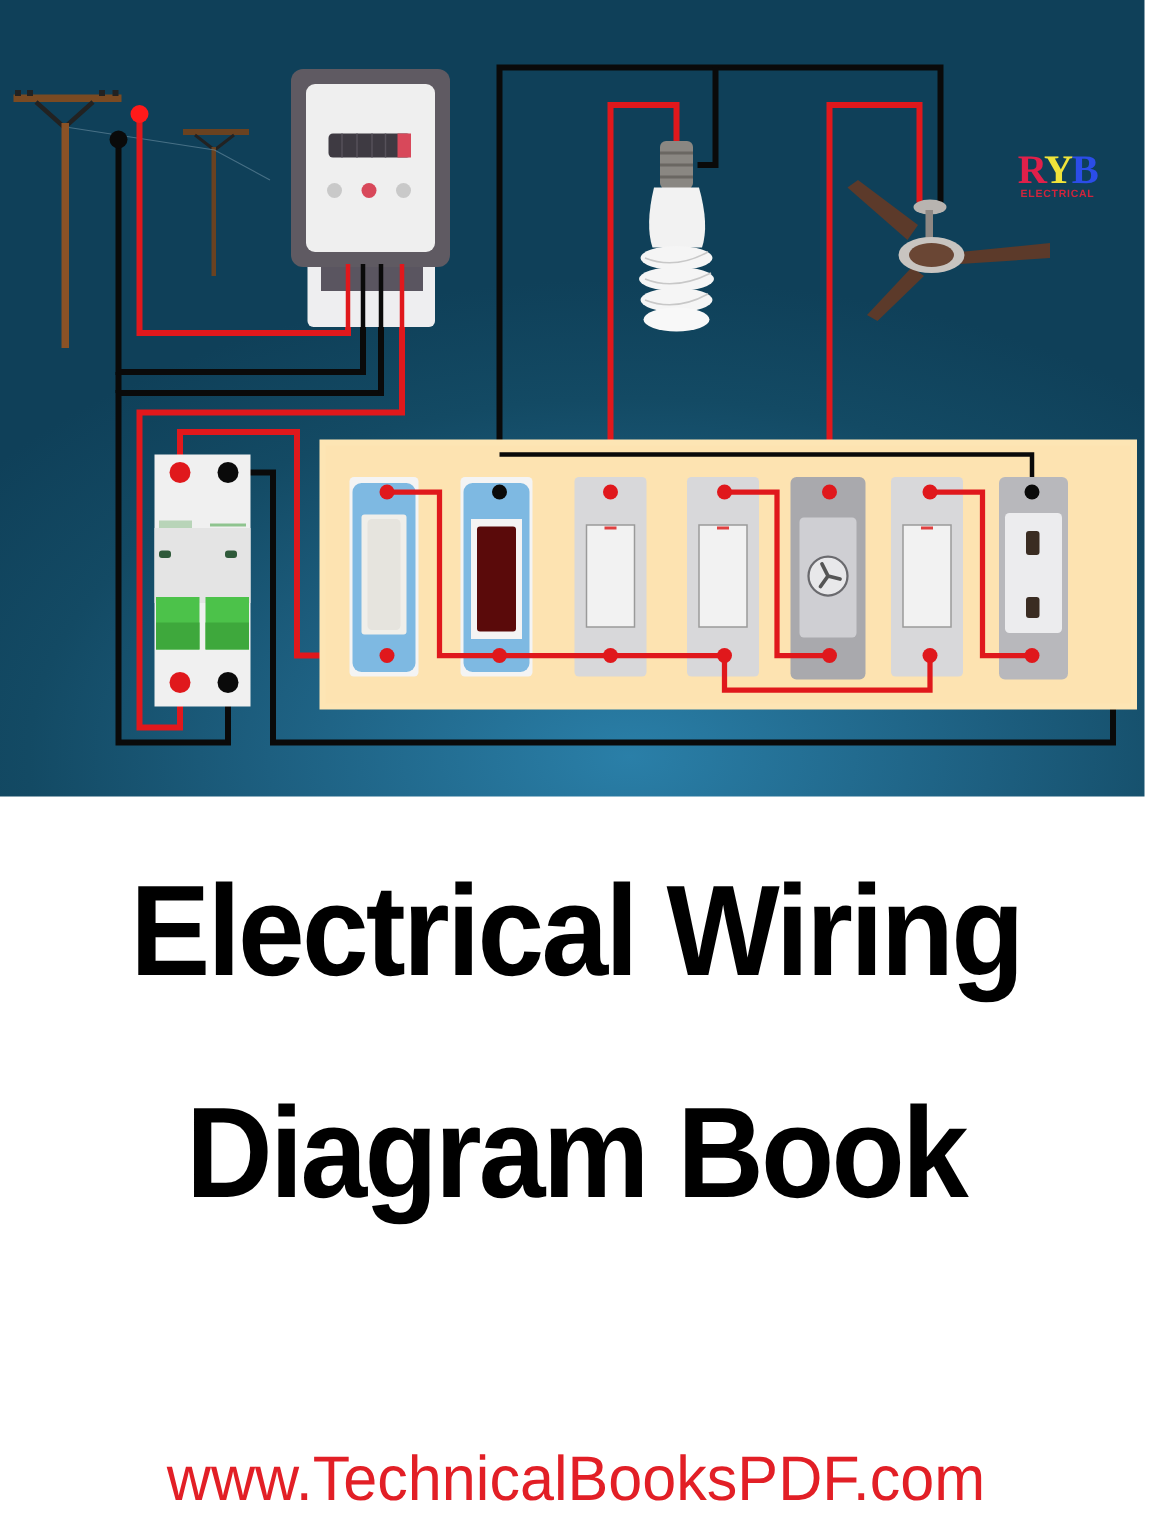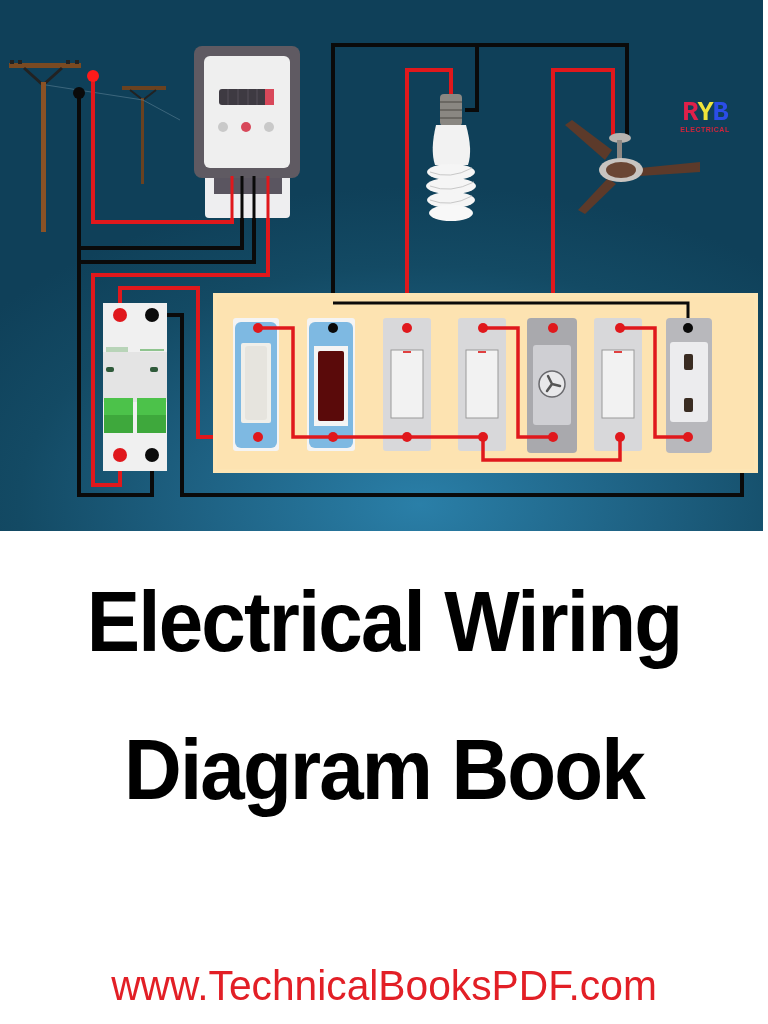--- a/index.html
+++ b/index.html
@@ -7,21 +7,21 @@
   .cover-art { position: absolute; left: 0; top: 0; width: 763px; height: 531px; overflow: hidden;
     background: radial-gradient(ellipse 70% 60% at 55% 95%, #2a7fa8 0%, #1d5f80 45%, #134a64 75%, #0f4059 100%); }
   .cover-art svg { position: absolute; left: 0; top: 0; }
   .title { position: absolute; left: 0; width: 768px; text-align: center; color: #000; font-weight: bold;
     font-family: "Liberation Sans", sans-serif; font-size: 86px; letter-spacing: -2px; transform: scaleX(0.93); transform-origin: center; }
   .title.l1 { top: 572px; }
   .title.l2 { top: 720px; }
   .url { position: absolute; left: 0; top: 962px; width: 768px; text-align: center; color: #e21f26;
     font-family: "Liberation Sans", sans-serif; font-size: 42px; transform: scaleX(0.97); }
   .brand { position: absolute; left: 670px; top: 100px; width: 70px; text-align: center; }
-  .brand .ryb { font-weight: bold; font-size: 27px; line-height: 26px; letter-spacing: -1px; font-family: Liberation Mono, monospace; }
+  .brand .ryb { font-weight: bold; font-size: 27px; line-height: 26px; letter-spacing: -1px; font-family: Liberation Serif, serif; }
   .brand .r { color: #e0204a; } .brand .y { color: #f0e43a; } .brand .b { color: #2b4de8; }
   .brand .sub { color: #d0243c; font-size: 7px; font-weight: bold; letter-spacing: 0.5px; font-family: "Liberation Sans", sans-serif; }
 </style>
 </head>
 <body>
 
 <div class="cover-art">
   <svg width="763" height="531" viewBox="0 0 763 531" xmlns="http://www.w3.org/2000/svg">
 
     <g>

